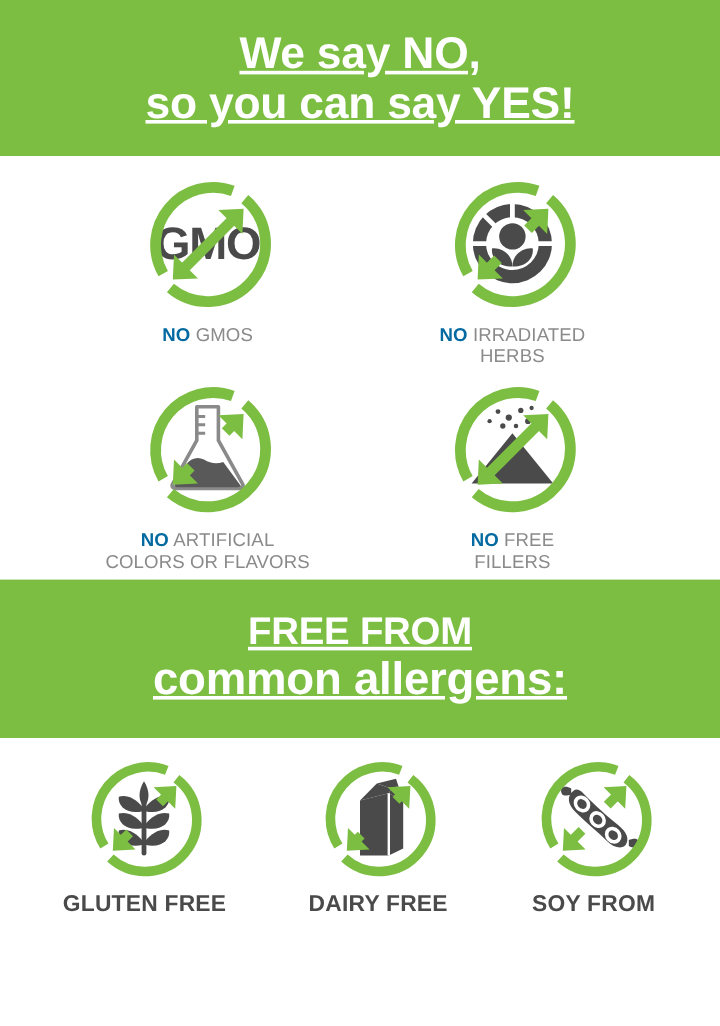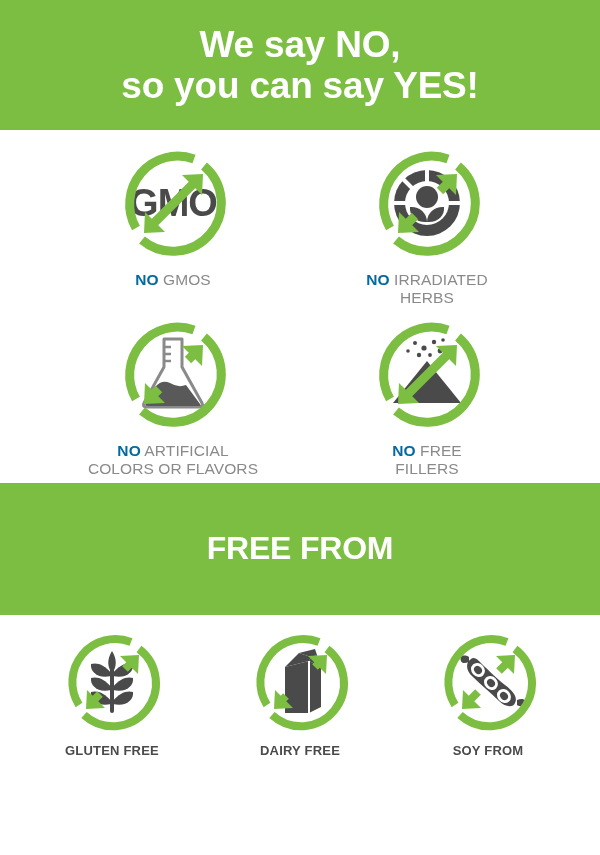--- a/index.html
+++ b/index.html
@@ -23,20 +23,21 @@
     color:#ffffff;
     text-align:center;
   }
   #banner-top{height:130px;}
   #banner-bottom{height:132px;}
   .banner-line{
     font-weight:bold;
     letter-spacing:-0.2px;
     line-height:1.12;
     white-space:nowrap;
+    text-decoration:underline;
   }
   #banner-top .l1{font-size:37px;}
   #banner-top .l2{font-size:37px;}
   #banner-bottom .l1{font-size:32px;}
   #banner-bottom .l2{font-size:38px;}
 
   
   .grid-top{
     display:grid;
     grid-template-columns:1fr 1fr;
@@ -75,21 +76,21 @@
   }
   .badge-sm{
     position:relative;
     width:106px;height:106px;
     flex:none;
   }
   .badge-sm svg{display:block;width:100%;height:100%;}
   .cap-sm{
     margin-top:8px;
     text-align:center;
-    font-size:13px;
+    font-size:19px;
     font-weight:bold;
     color:#4A4A4A;
     letter-spacing:0.2px;
     white-space:nowrap;
   }
   .spacer-mid{height:8px;}
 </style>
 </head>
 <body>
 
@@ -244,20 +245,21 @@
         <span>FREE</span>
       </div>
       <div>FILLERS</div>
     </div>
   </div>
 
 </div>
 
 <div class="banner" id="banner-bottom">
   <div class="banner-line l1">FREE FROM</div>
+  <div class="banner-line l2">common allergens:</div>
 </div>
 
 <div class="row-bottom">
 
   <div class="cell">
     <div class="badge-sm">
       <svg viewBox="0 0 106 106">
         <g fill="#4A4A4A">
 
           <rect x="51" y="28" width="4" height="56" rx="2"></rect>

